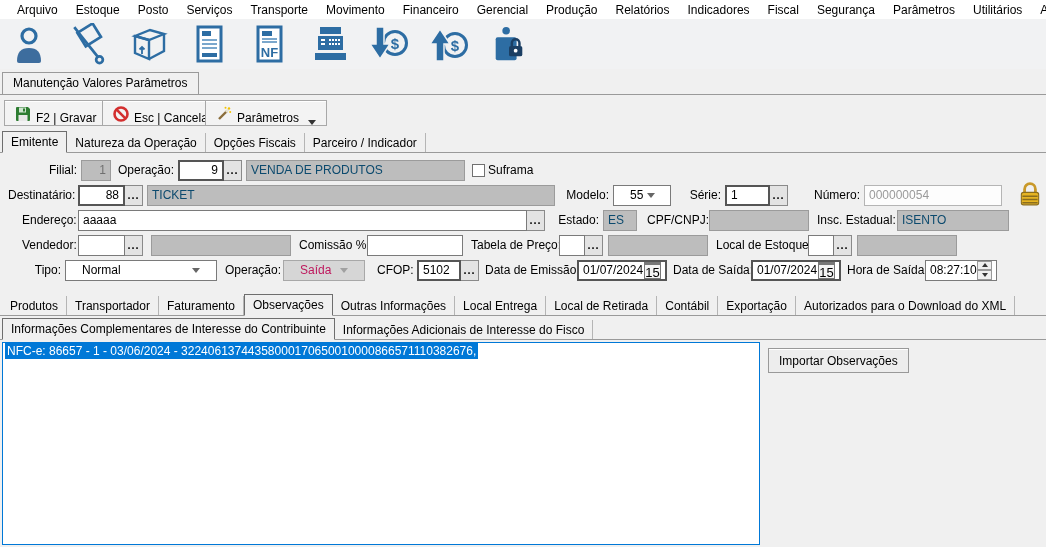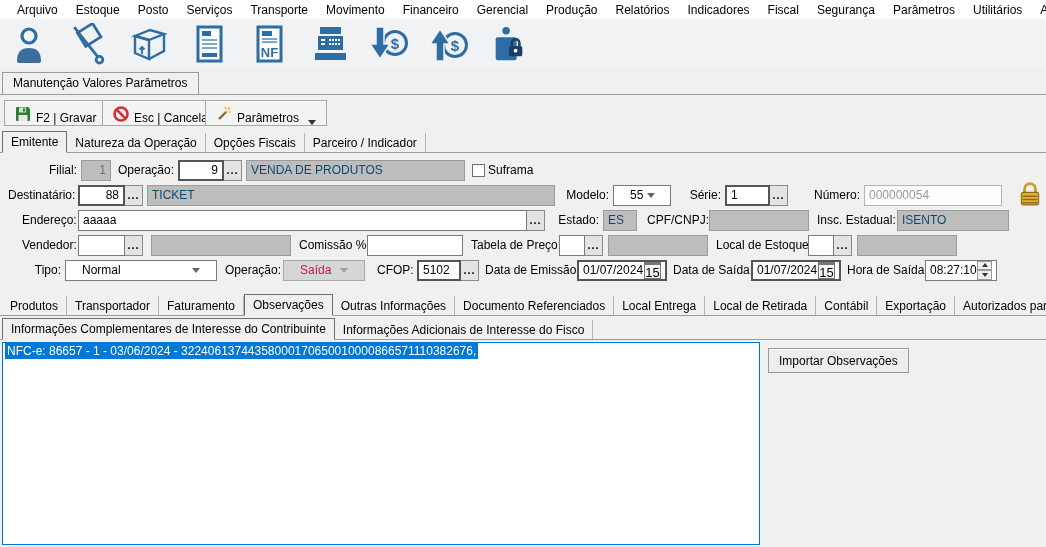--- a/index.html
+++ b/index.html
@@ -355,21 +355,20 @@
     </span>
   </span>
 </div>
 
 <div class="tabstrip" style="top:295px; height:21px;">
   <span class="ftab">Produtos</span>
   <span class="ftab">Transportador</span>
   <span class="ftab">Faturamento</span>
   <span class="ftab active">Observações</span>
   <span class="ftab">Outras Informações</span>
-  <span class="ftab">Documento Referenciados</span>
   <span class="ftab">Local Entrega</span>
   <span class="ftab">Local de Retirada</span>
   <span class="ftab">Contábil</span>
   <span class="ftab">Exportação</span>
   <span class="ftab">Autorizados para o Download do XML</span>
 
 </div>
 
 <div class="tabstrip" style="top:318px; height:22px;">
   <span class="ftab active">Informações Complementares de Interesse do Contribuinte</span>

